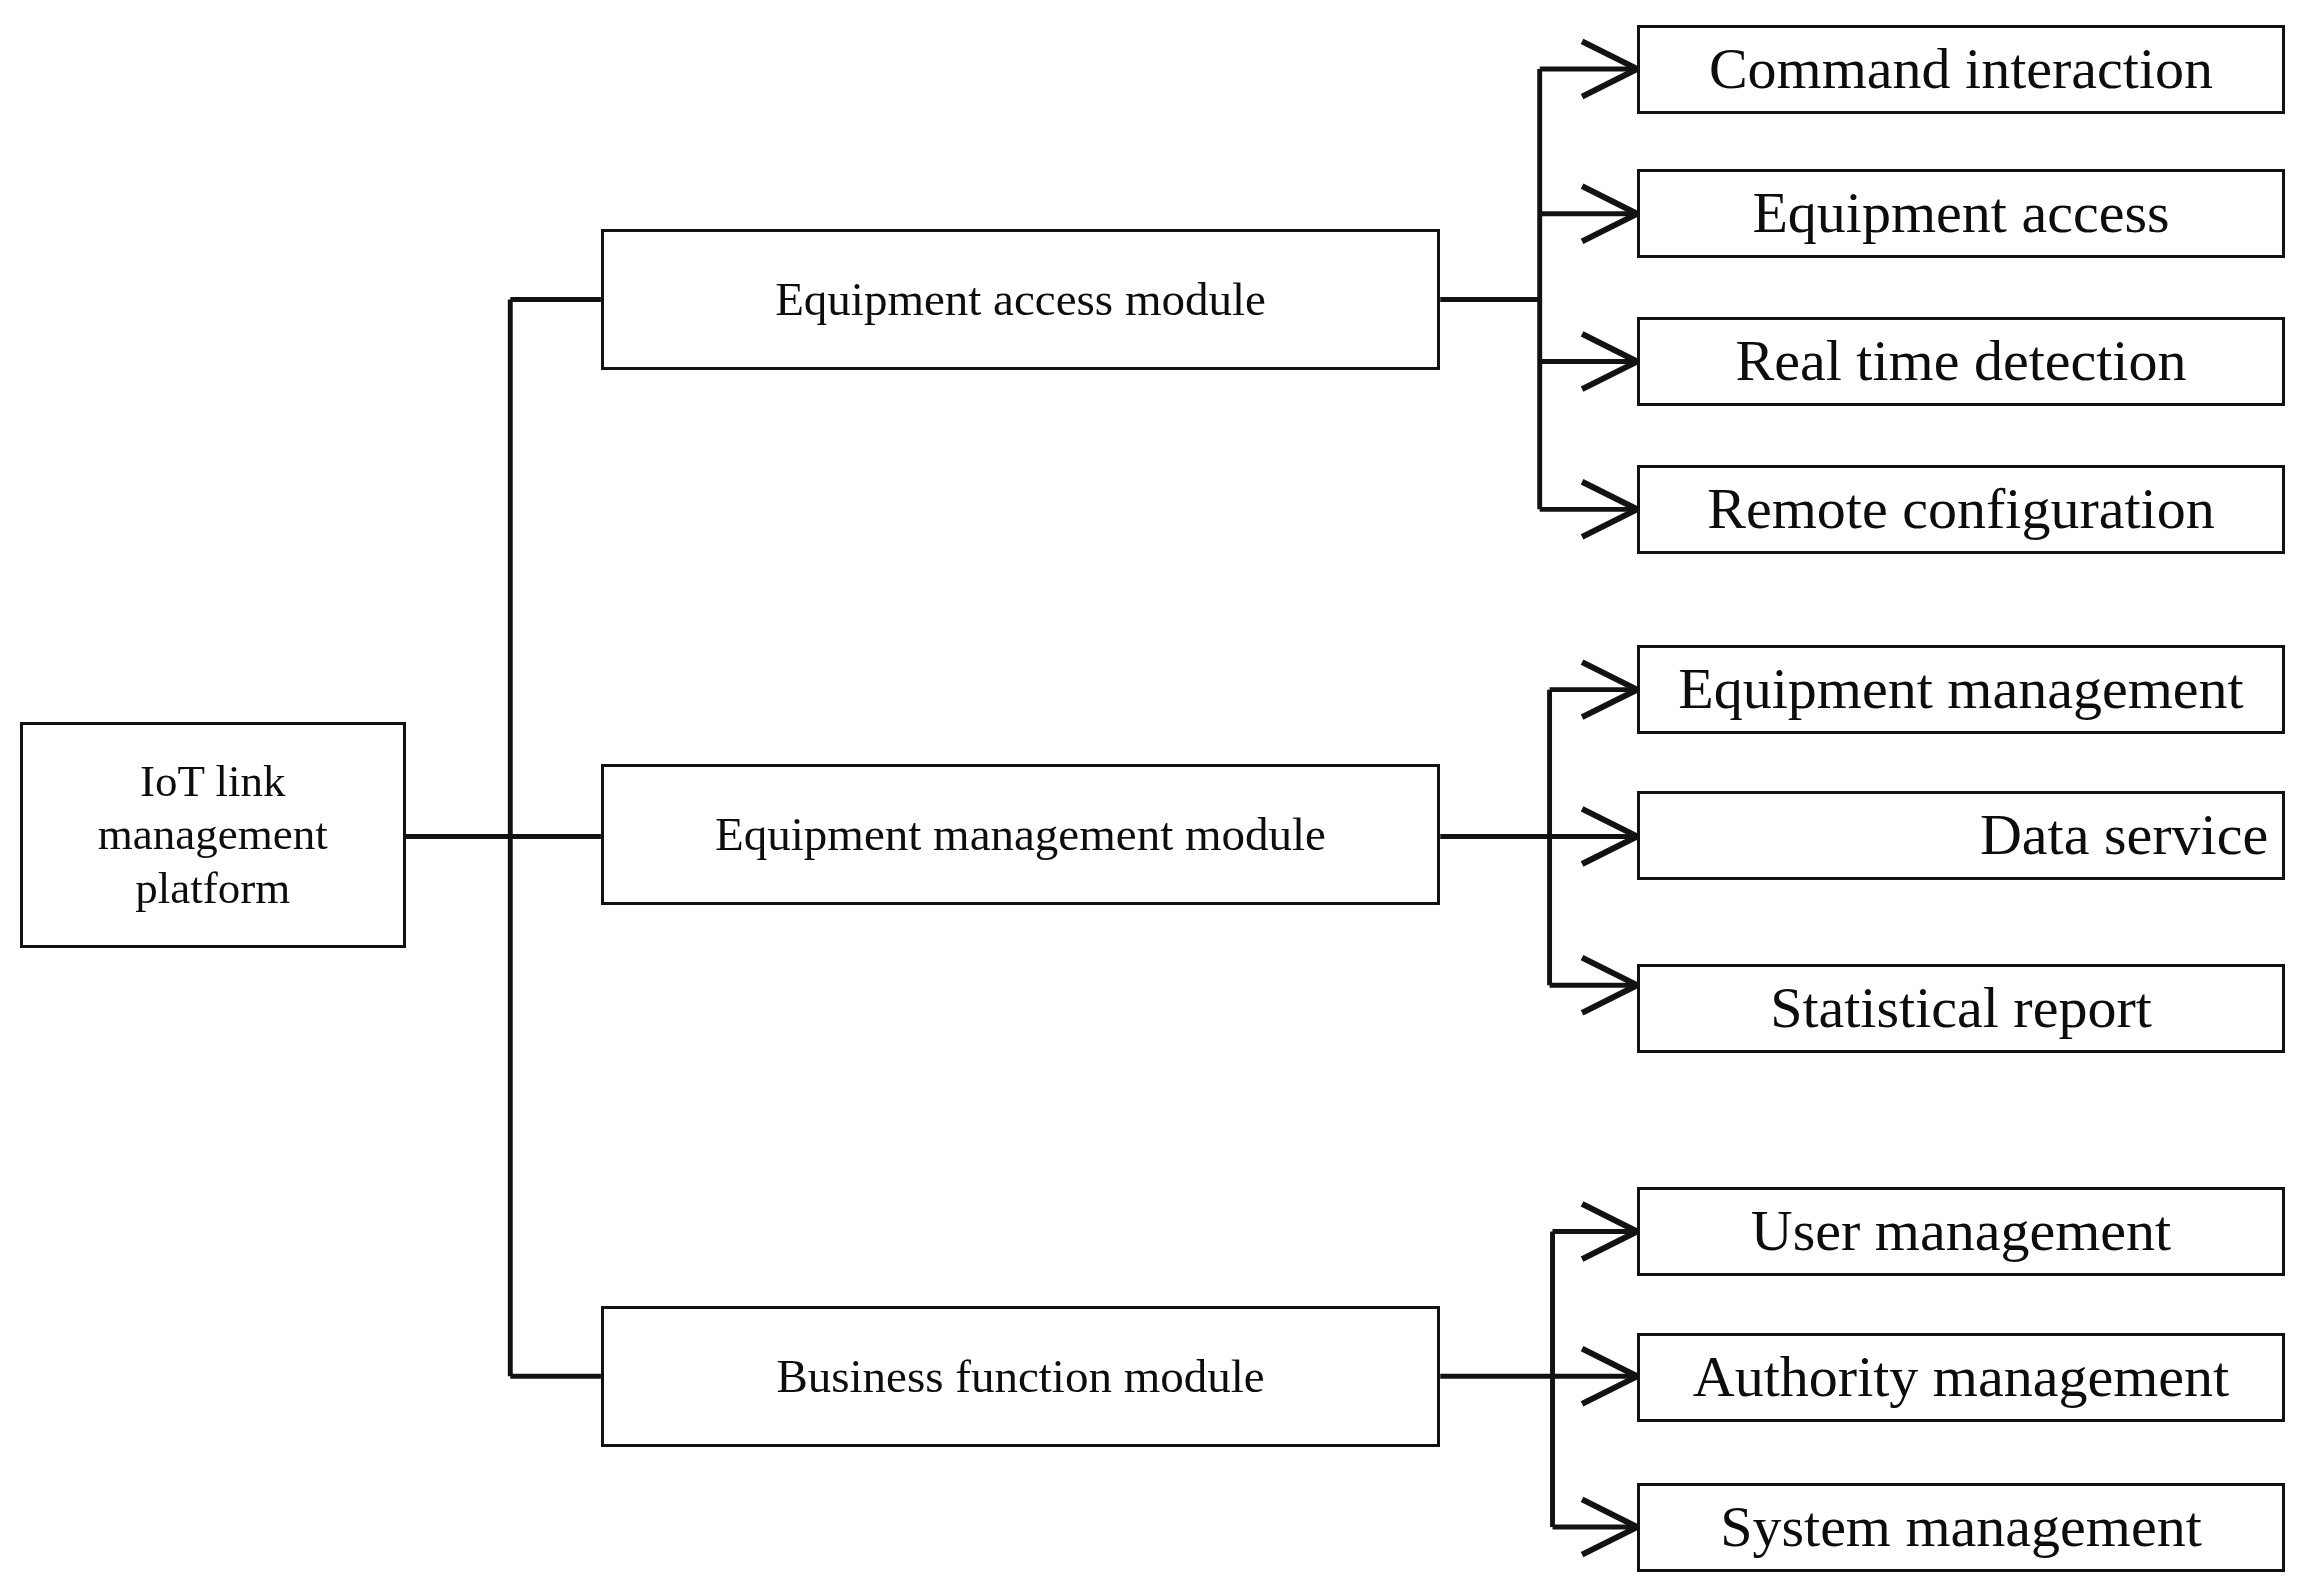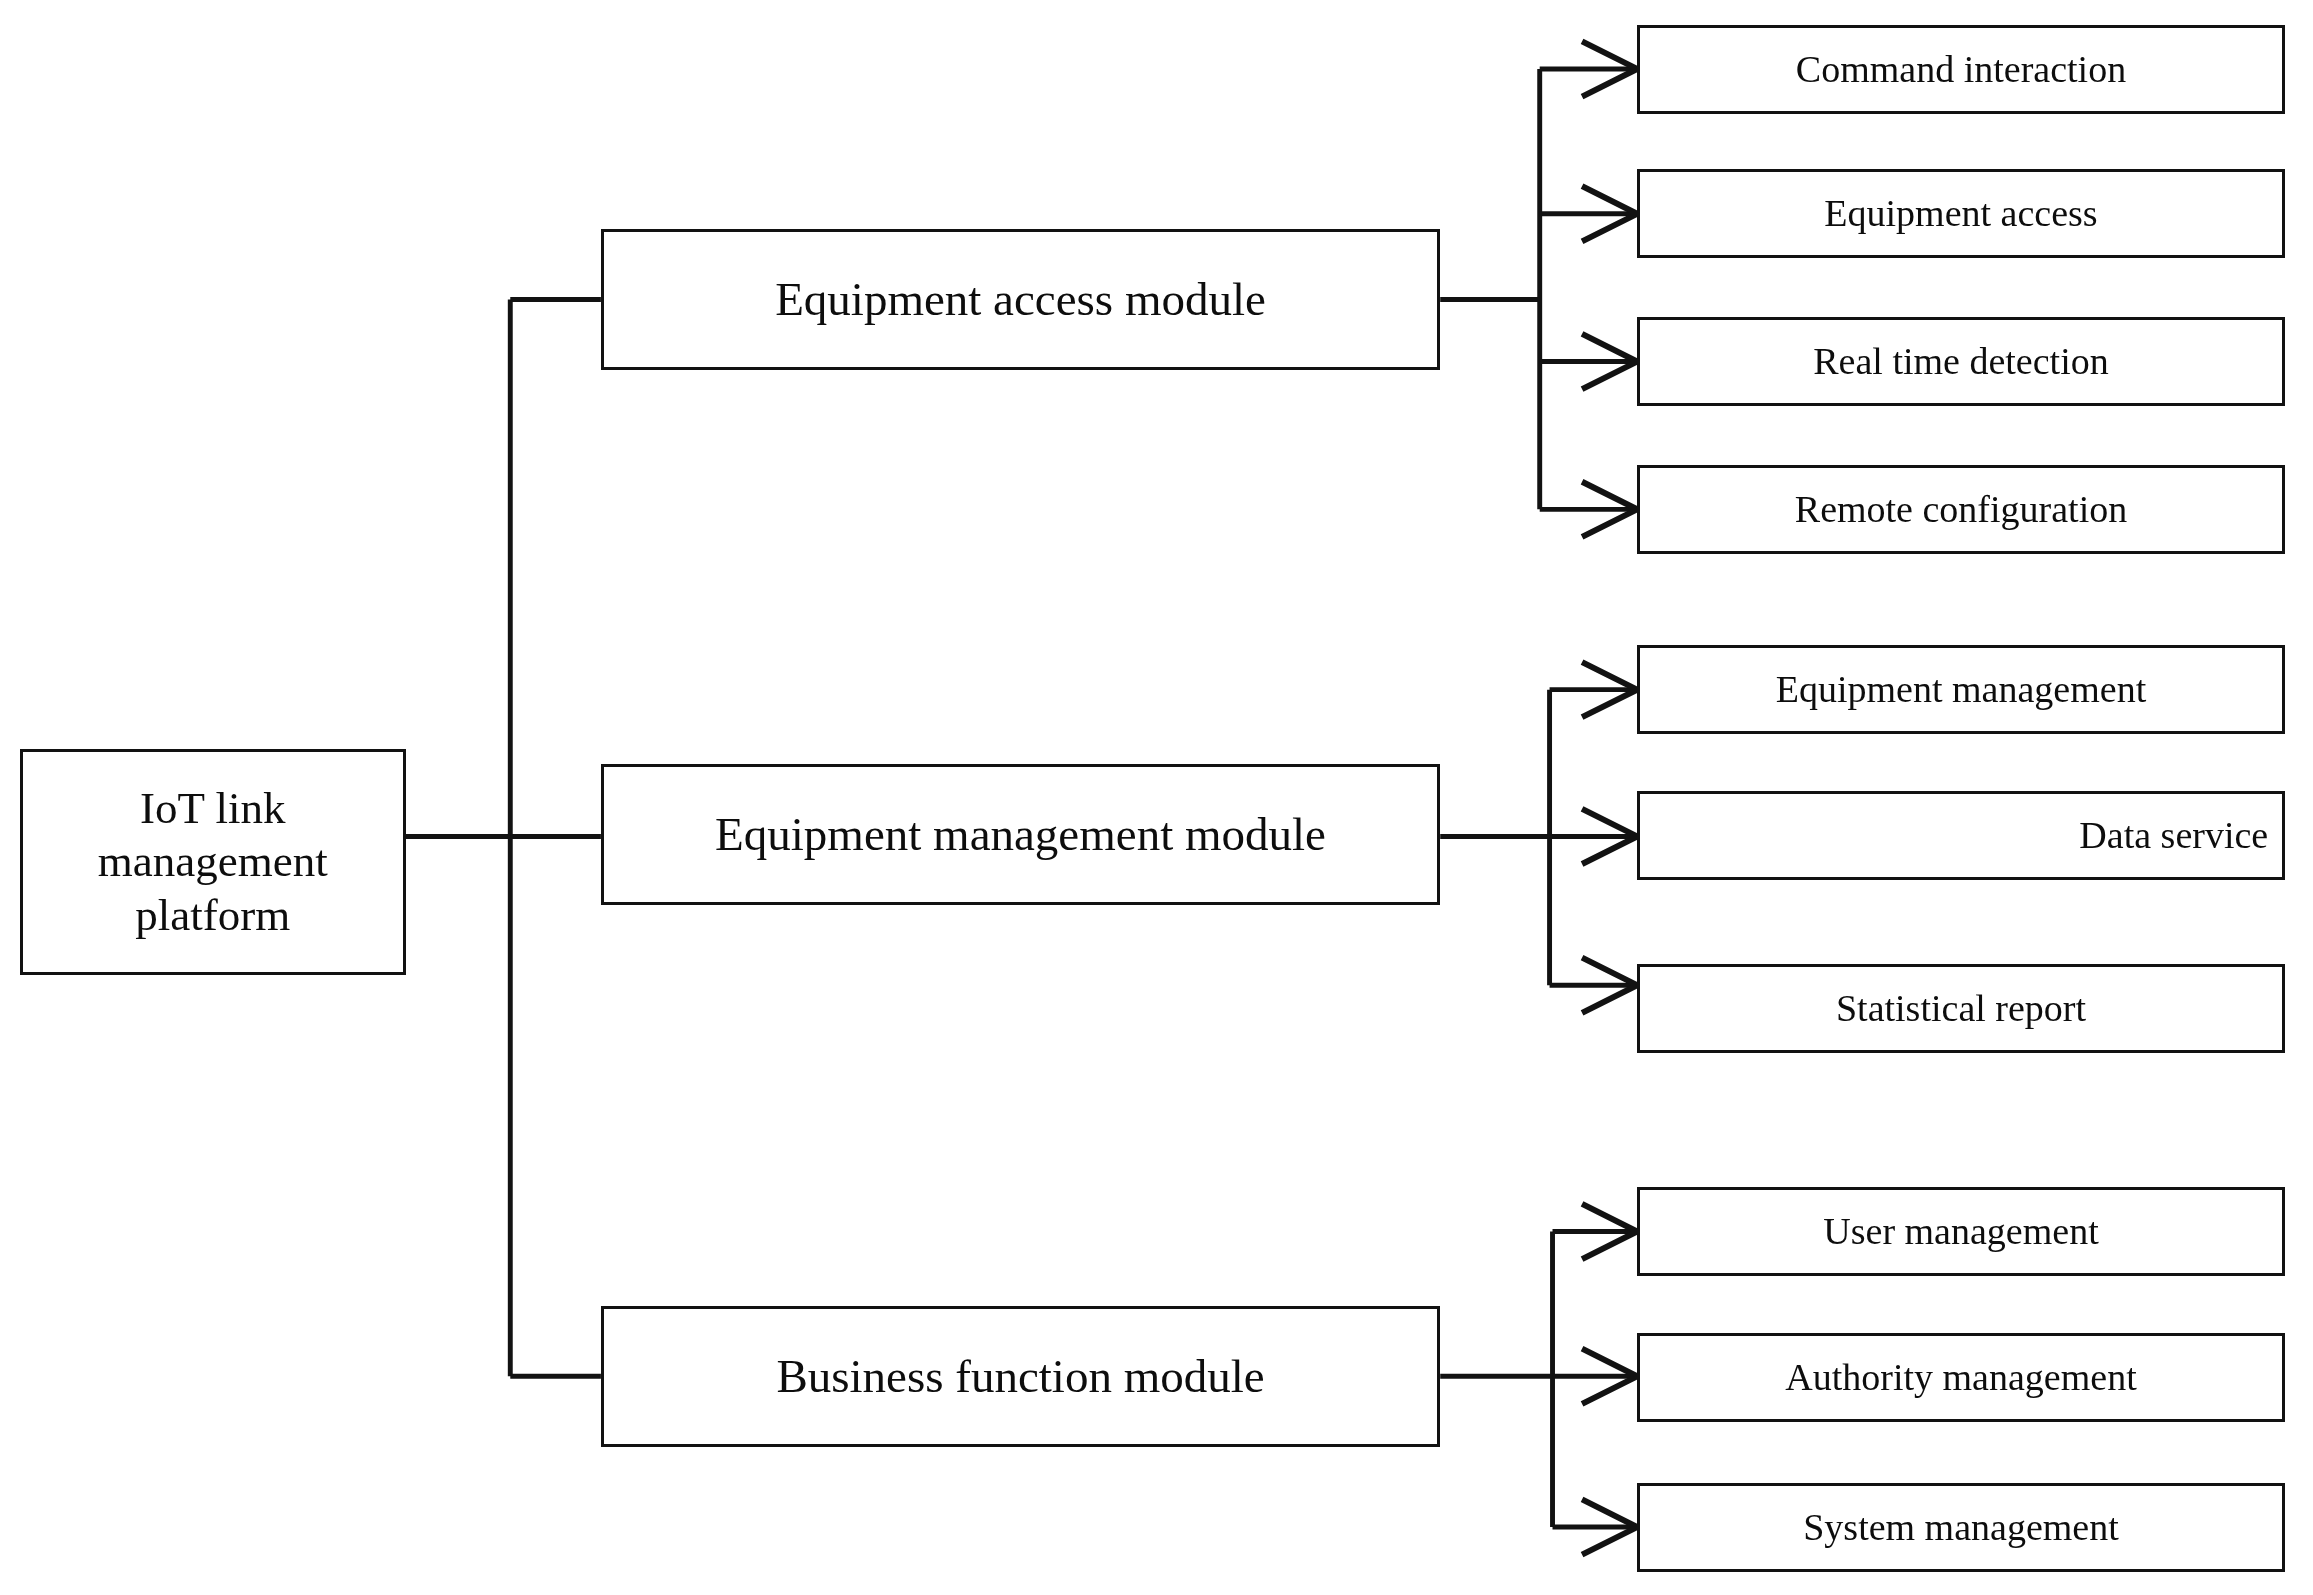--- a/index.html
+++ b/index.html
@@ -28,21 +28,21 @@
     line-height: 1.18;
     z-index: 3;
   }
   .node-label {
     display: block;
     padding: 0 13.8px;
     white-space: pre-line;
   }
   .root-node   { font-size: 45px; }
   .module-node { font-size: 47px; }
-  .leaf-node   { font-size: 38px; }
+  .leaf-node   { font-size: 58px; }
 
   svg#wires {
     position: absolute;
     left: 0;
     top: 0;
     width: 2314px;
     height: 1596px;
     z-index: 1;
     pointer-events: none;
   }
@@ -101,21 +101,21 @@
     <path class="wire" d="M 1462 1397 L 1576 1397"></path>
     <path class="wire" d="M 1576 1250 L 1576 1550"></path>
     <path class="wire" d="M 1576 1250 L 1662 1250"></path>
     <path class="wire" d="M 1576 1397 L 1662 1397"></path>
     <path class="wire" d="M 1576 1550 L 1662 1550"></path>
     <path class="arrowhead" d="M 1606 1222 L 1662 1250 L 1606 1278"></path>
     <path class="arrowhead" d="M 1606 1369 L 1662 1397 L 1606 1425"></path>
     <path class="arrowhead" d="M 1606 1522 L 1662 1550 L 1606 1578"></path>
   </svg>
 
-  <div class="node root-node" style="left:19.7px; top:722px; width:386px; height:226px;margin-top:27px;">
+  <div class="node root-node" style="left:19.7px; top:722px; width:386px; height:226px;">
     <span class="node-label">IoT link
 management
 platform</span>
   </div>
 
   <div class="node module-node" style="left:601px; top:229px; width:839px; height:141px;">
     <span class="node-label">Equipment access module</span>
   </div>
 
   <div class="node module-node" style="left:601px; top:764px; width:839px; height:141px;">

